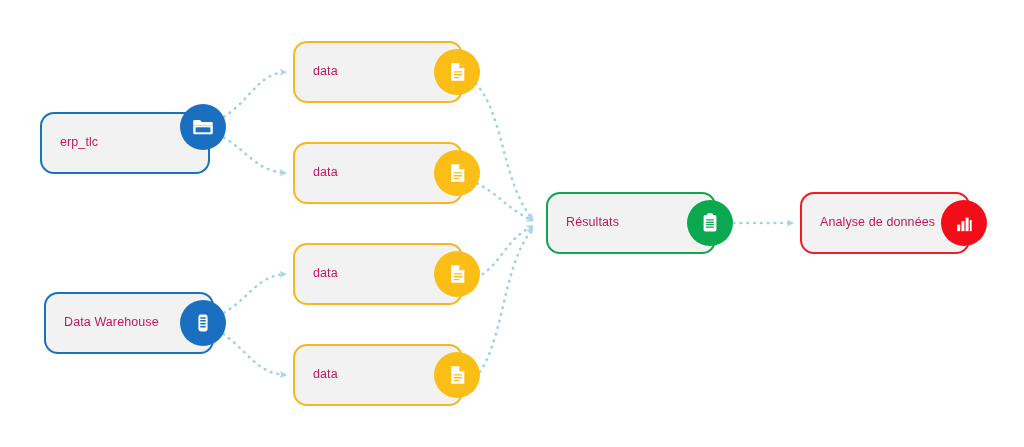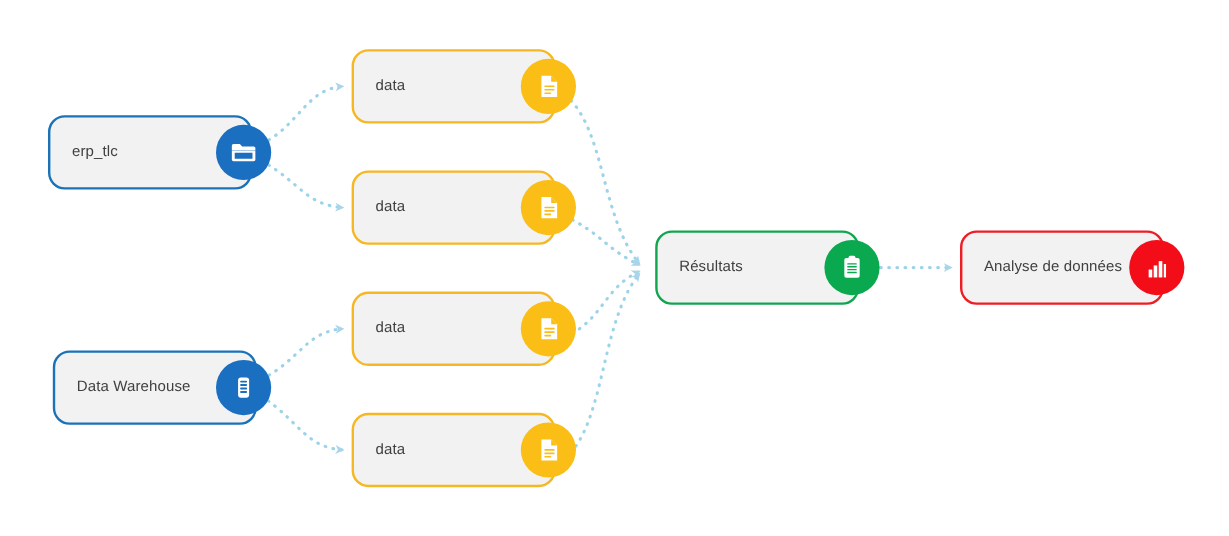--- a/index.html
+++ b/index.html
@@ -29,21 +29,21 @@
     position: absolute;
     box-sizing: border-box;
     border-radius: 14px;
     background: #f2f2f2;
     display: flex;
     align-items: center;
     z-index: 2;
   }
   .node-label {
     font-size: 12.5px;
-    color: #404040;
+    color: #be185d;
     letter-spacing: 0.1px;
     white-space: nowrap;
     padding-left: 18px;
     line-height: 1.1;
   }
   .badge {
     position: absolute;
     border-radius: 50%;
     display: flex;
     align-items: center;
@@ -86,21 +86,21 @@
 
       <path d="M 471,79 C 505,108 500,180 533,220" marker-end="url(#arrow)"></path>
       <path d="M 471,180 C 503,196 503,206 533,221" marker-end="url(#arrow)"></path>
       <path d="M 471,281 C 503,266 503,240 533,226" marker-end="url(#arrow)"></path>
       <path d="M 471,382 C 505,352 500,268 533,228" marker-end="url(#arrow)"></path>
 
       <path d="M 727,223 L 793,223" marker-end="url(#arrow)"></path>
     </g>
   </svg>
 
-  <div class="node n-blue" style="left:40px; top:96px; width:170px; height:62px;">
+  <div class="node n-blue" style="left:40px; top:112px; width:170px; height:62px;">
     <span class="node-label">erp_tlc</span>
   </div>
   <div class="badge b-blue" style="left:180px; top:104px; width:46px; height:46px;">
     <svg width="24" height="24" viewBox="0 0 24 24" aria-hidden="true">
       <path d="M2.2 6.4a1.4 1.4 0 0 1 1.4-1.4h5.3l1.9 2h9.6a1.4 1.4 0 0 1 1.4 1.4v2.0H2.2z" fill="#ffffff"></path>
       <path d="M2.2 10.6h19.6v7.3a1.4 1.4 0 0 1-1.4 1.4H3.6a1.4 1.4 0 0 1-1.4-1.4z" fill="#ffffff"></path>
       <path d="M4.6 12.3h14.8v5.0H4.6z" fill="#1a6fc0"></path>
     </svg>
   </div>
 

